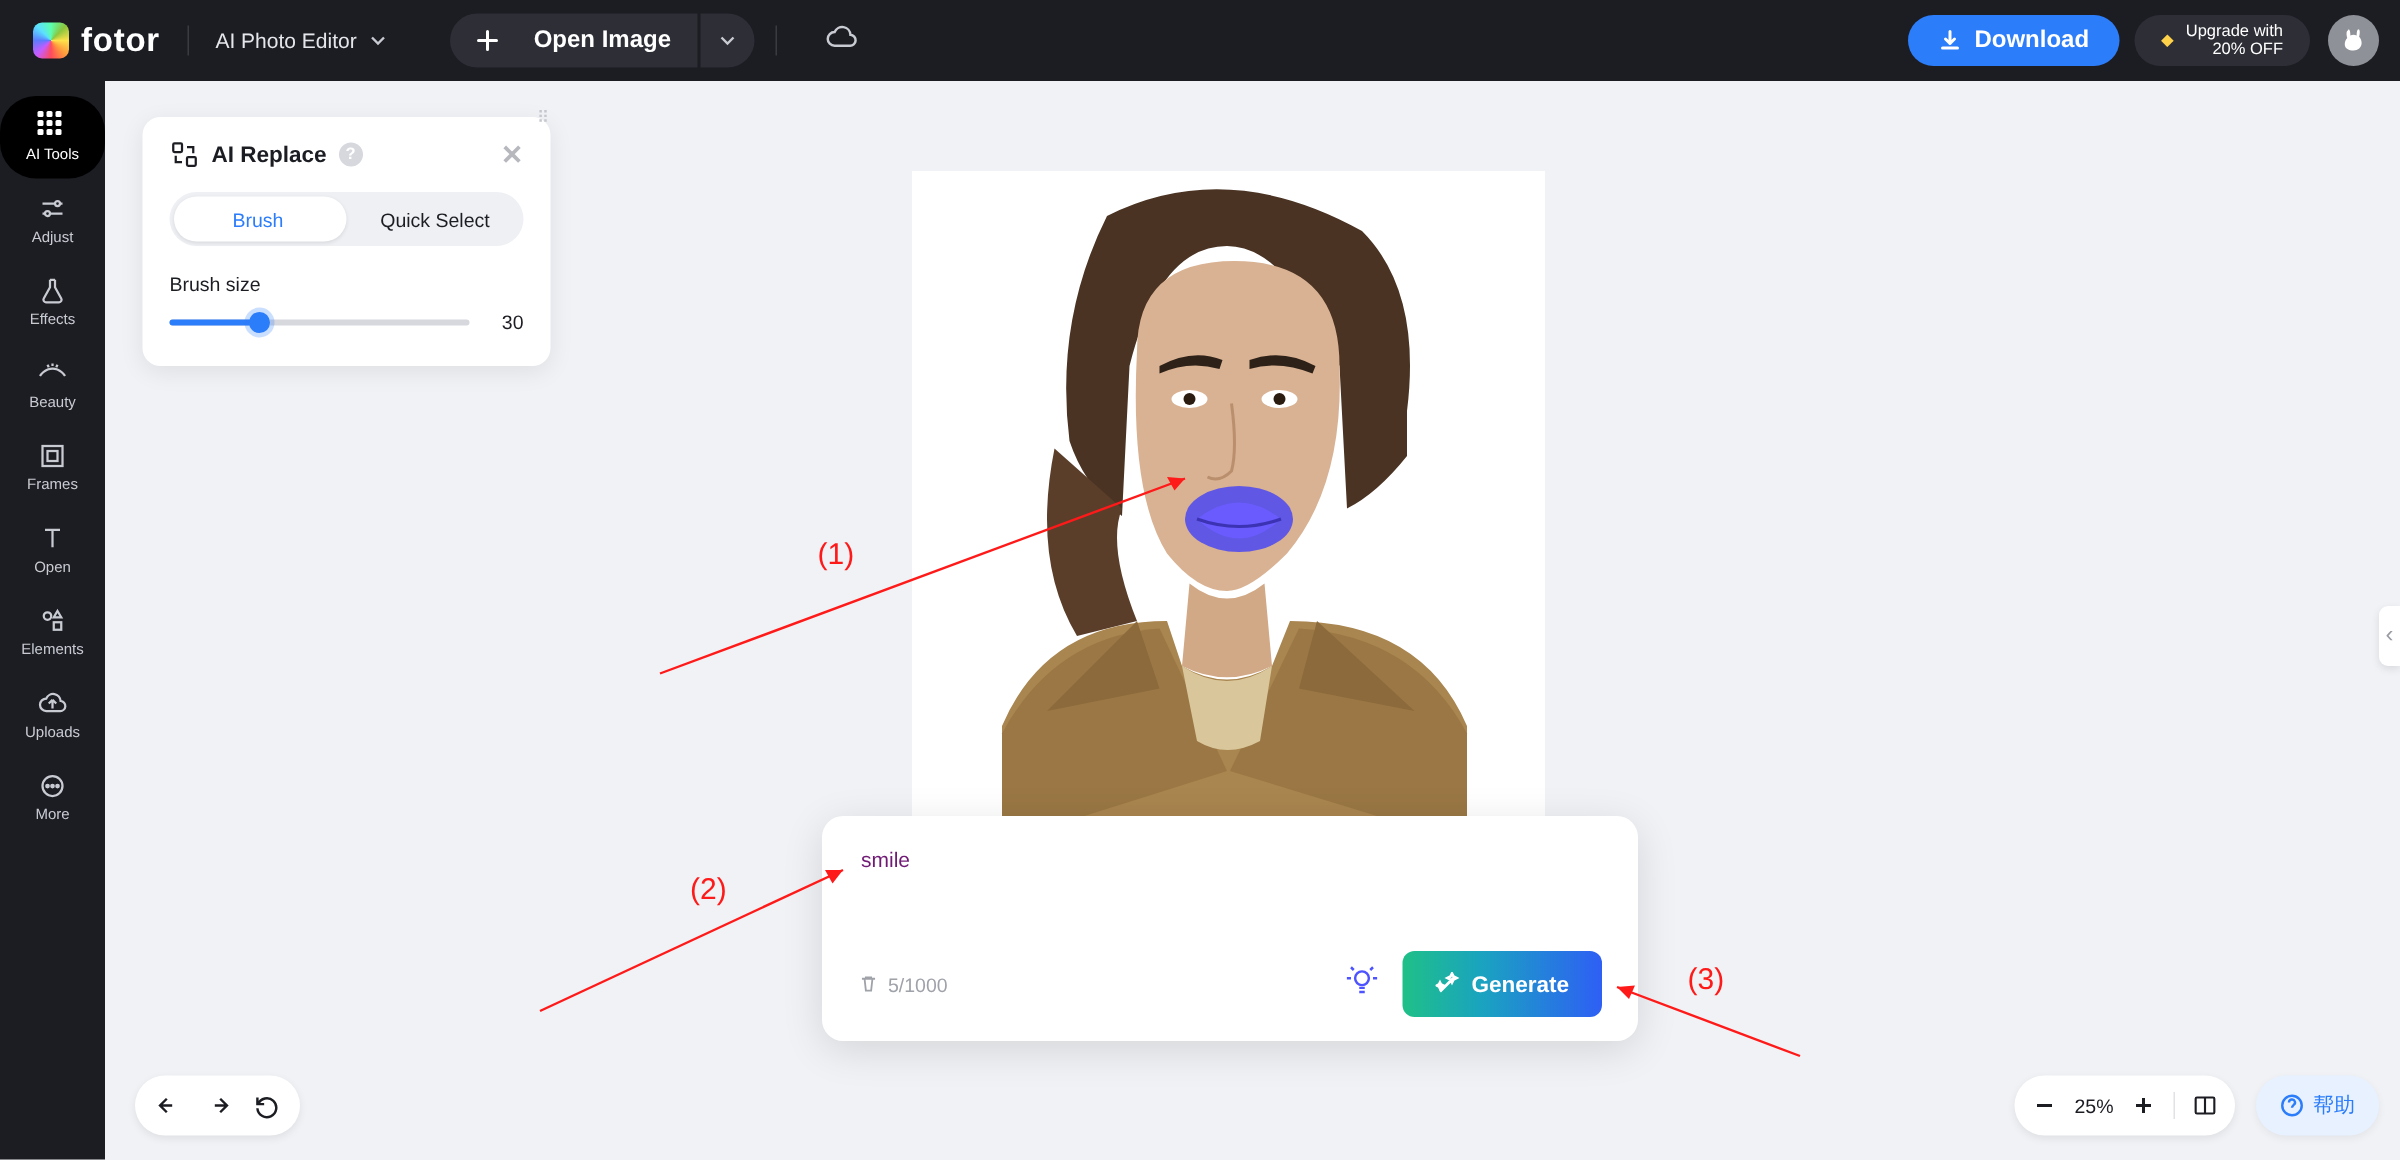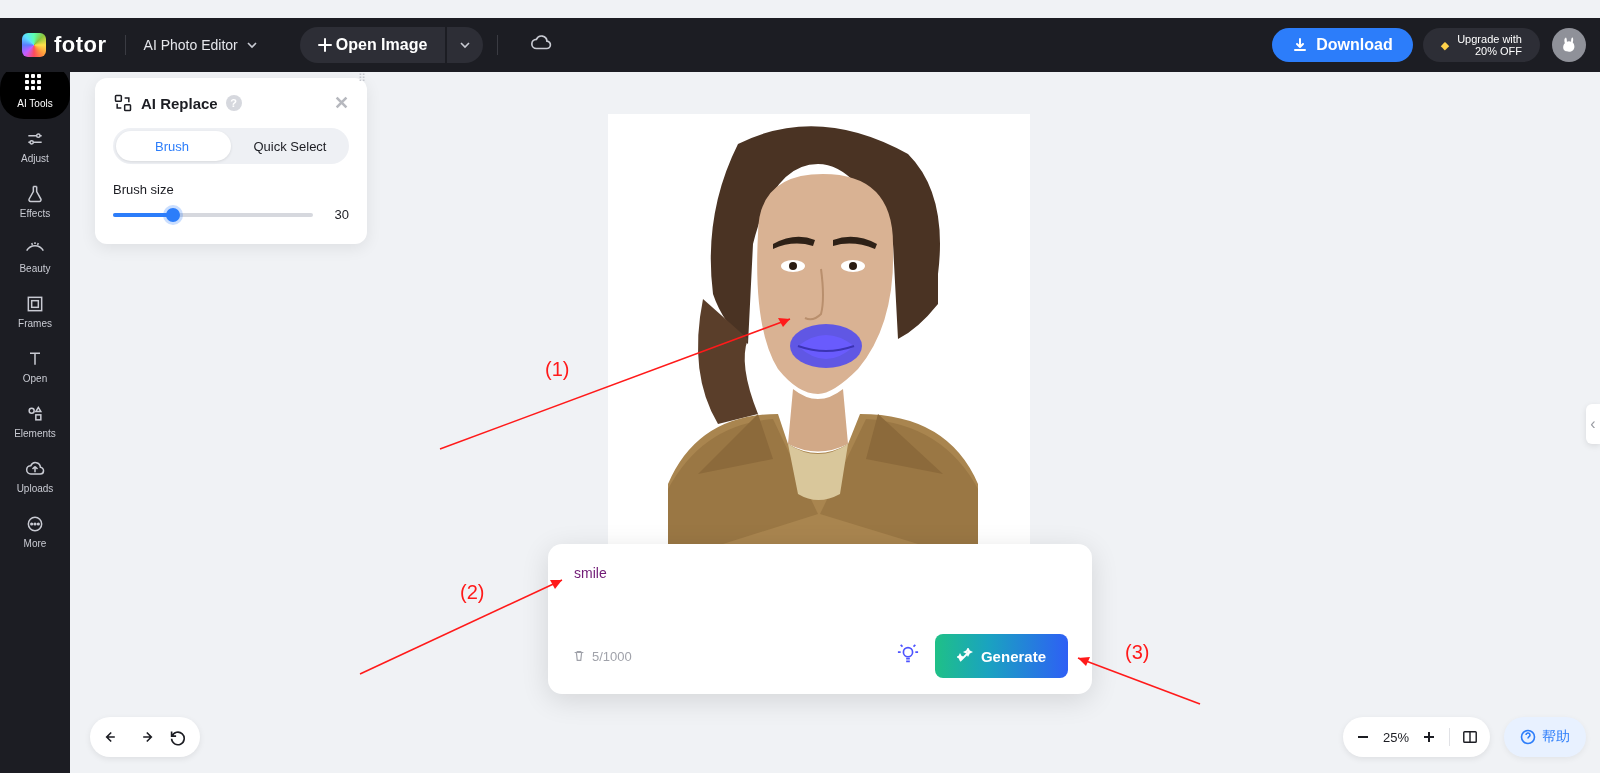--- a/index.html
+++ b/index.html
@@ -2,26 +2,26 @@
 <html><head>
 <meta charset="utf-8">
 <style>
   :root{
     --header-h:54px; --side-w:70px;
     --blue:#2c7dfa; --dark:#1c1d23;
   }
   *{box-sizing:border-box; font-family:Arial, Helvetica, sans-serif;}
   html,body{margin:0;padding:0;width:1600px;height:773px;overflow:hidden;background:#f0f2f5;}
   
-  .header{position:absolute;top:0;left:0;right:0;height:var(--header-h);background:var(--dark);display:flex;align-items:center;color:#fff;padding-left:22px;z-index:10;margin-top:18px;}
+  .header{position:absolute;top:0;left:0;right:0;height:var(--header-h);background:var(--dark);display:flex;align-items:center;color:#fff;padding-left:22px;z-index:10;}
   .logo{display:flex;align-items:center;gap:8px;font-size:22px;font-weight:700;letter-spacing:.5px;}
   .logo-mark{width:24px;height:24px;border-radius:6px;background:conic-gradient(from 45deg,#8bc63e,#ffe14a,#ff9a3c,#ff4a5c,#c65cff,#5c7cff,#5ce0ff,#5cffae,#8bc63e);}
   .hdr-item{display:flex;align-items:center;gap:8px;color:#e5e6eb;font-size:14px;}
   .divider{width:1px;height:20px;background:#3a3b42;margin:0 18px;}
-  .open-btn{height:36px;background:#2d2e36;border-radius:18px 0 0 18px;padding:0 18px;display:flex;align-items:center;gap:4px;font-weight:600;}
+  .open-btn{height:36px;background:#2d2e36;border-radius:18px 0 0 18px;padding:0 18px;display:flex;align-items:center;gap:24px;font-weight:600;}
   .open-chev{height:36px;width:36px;background:#2d2e36;border-radius:0 18px 18px 0;display:flex;align-items:center;justify-content:center;margin-left:2px;}
   .cloud{margin-left:18px;color:#c9cbd3;}
   .spacer{flex:1;}
   .dl-btn{height:34px;background:var(--blue);border-radius:17px;padding:0 20px;font-weight:700;display:flex;align-items:center;gap:8px;}
   .upg-btn{height:34px;background:#2d2e36;border-radius:17px;padding:0 18px;display:flex;align-items:center;gap:8px;margin-left:10px;font-size:11px;line-height:12px;}
   .upg-btn .lines{display:flex;flex-direction:column;align-items:flex-end;}
   .diamond{color:#ffd24a;}
   .avatar{width:34px;height:34px;border-radius:50%;background:#8f9199;margin:0 14px 0 12px;display:flex;align-items:center;justify-content:center;}
   .avatar svg{width:20px;height:20px;fill:#fff;}
   

